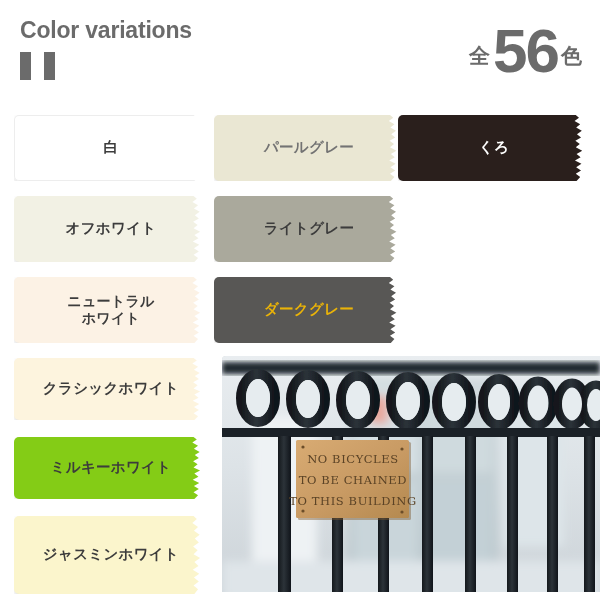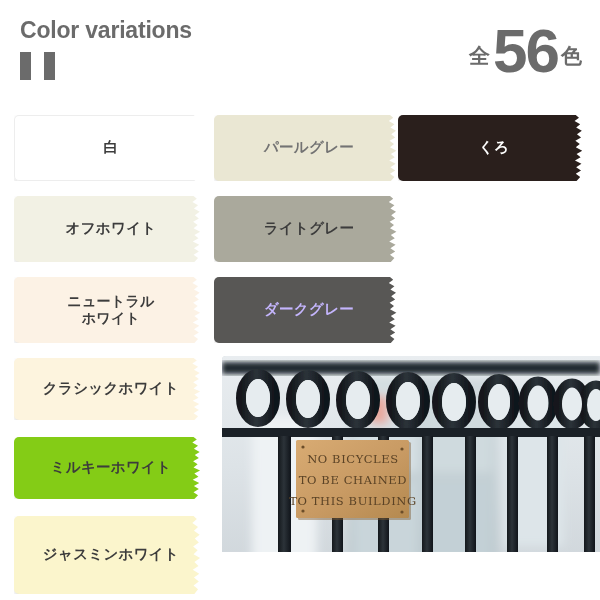--- a/index.html
+++ b/index.html
@@ -132,21 +132,21 @@
 
   
   .swatch.outlined {
     box-shadow: inset 0 0 0 1px #ededed;
   }
 
   
   #photo {
     position: absolute;
     left: 222px; top: 356px;
-    width: 378px; height: 196px;
+    width: 378px; height: 236px;
     border-radius: 4px 0 0 0;
     overflow: hidden;
     background: #cdd3d8;
   }
   #photo svg { display: block; width: 378px; height: 244px; }
 </style>
 </head>
 <body>
 
 <div id="page">
@@ -187,21 +187,21 @@
       <div class="swatch" style="left: 14px; top: 516px; width: 204px; height: 78px; background: rgb(251, 245, 204);">
         <div class="label" style="color: rgb(60, 60, 60);">ジャスミンホワイト</div>
       </div>
       <div class="swatch" style="left: 214px; top: 115px; width: 200px; height: 66px; background: rgb(234, 231, 211);">
         <div class="label" style="color: #737373;">パールグレー</div>
       </div>
       <div class="swatch" style="left: 214px; top: 196px; width: 200px; height: 66px; background: rgb(170, 169, 156);">
         <div class="label" style="color: rgb(60, 60, 60);">ライトグレー</div>
       </div>
       <div class="swatch" style="left: 214px; top: 277px; width: 200px; height: 66px; background: rgb(88, 87, 85);">
-        <div class="label" style="color: #c4b5fd;">ダークグレー</div>
+        <div class="label" style="color: #eab308;">ダークグレー</div>
       </div>
       <div class="swatch" style="left: 398px; top: 115px; width: 202px; height: 66px; background: rgb(42, 31, 28);">
         <div class="label" style="color: rgb(255, 255, 255);">くろ</div>
       </div>
     </div>
 
   <div id="photo">
     <svg viewBox="0 0 378 244" xmlns="http://www.w3.org/2000/svg" aria-hidden="true">
       <defs>
         <linearGradient id="bgwall" x1="0" y1="0" x2="0" y2="1">

